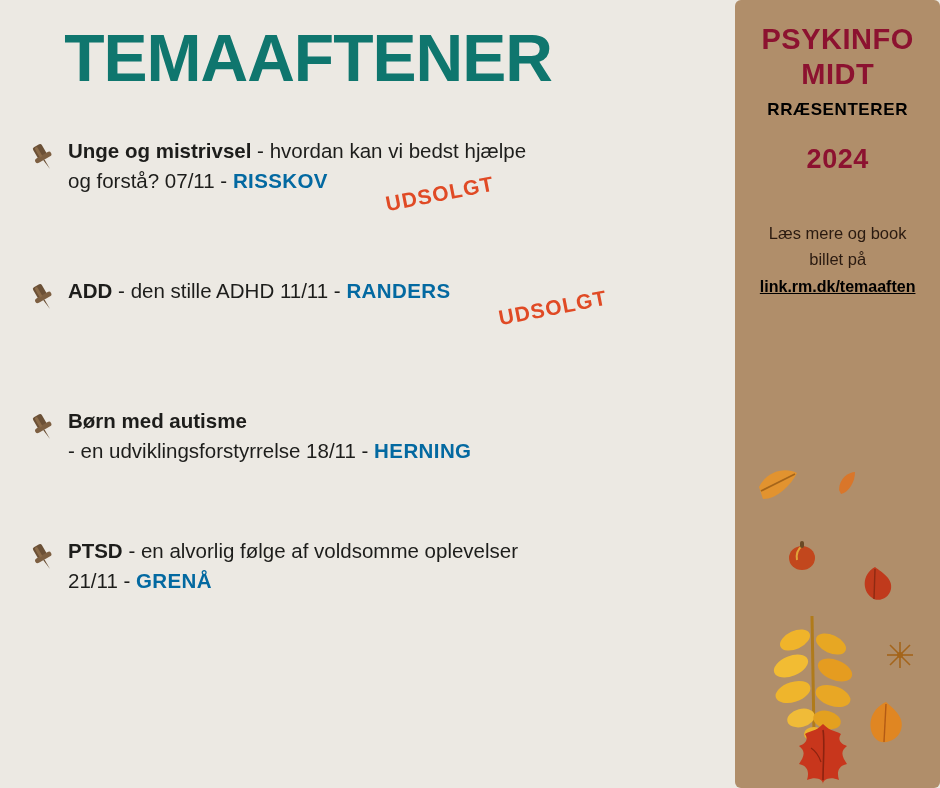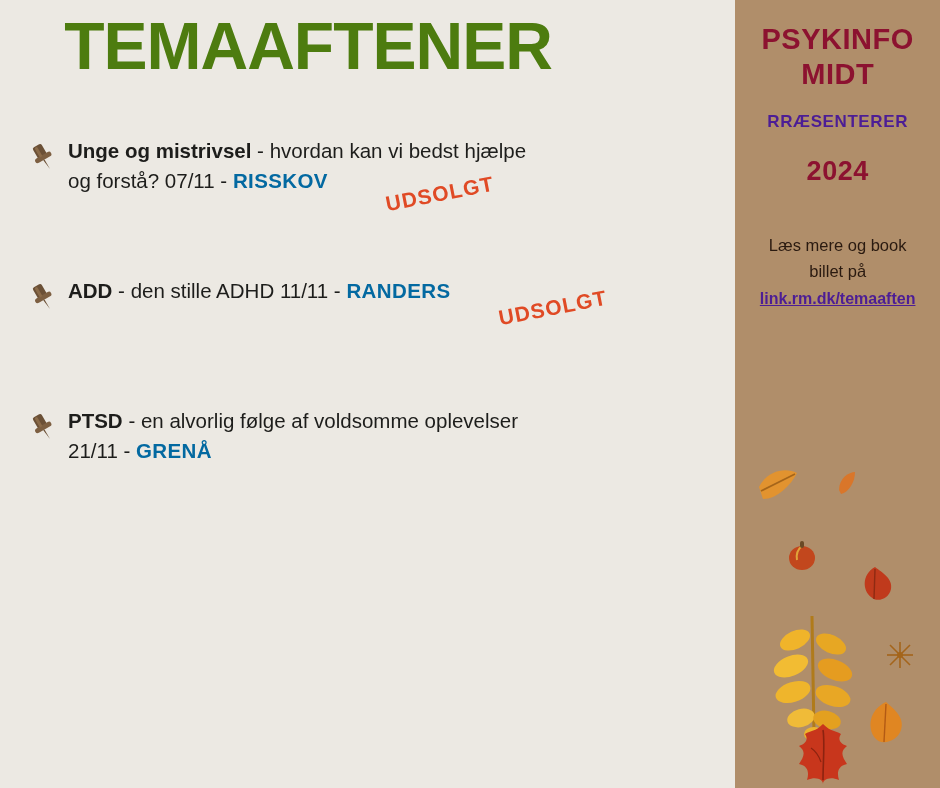--- a/index.html
+++ b/index.html
@@ -23,28 +23,28 @@
   
   .left {
     position: relative;
     width: 740px;
     height: 788px;
     background: #ece9e3;
     box-sizing: border-box;
   }
   .title {
     position: absolute;
-    top: 8px;
+    top: 20px;
     left: 0;
     width: 616px;
     text-align: center;
     font-size: 66px;
     font-weight: bold;
     letter-spacing: -1px;
-    color: #4d7c0f;
+    color: #0f766e;
     font-family: "Liberation Sans", sans-serif;
   }
   .events {
     position: absolute;
     top: 136px;
     left: 0;
     width: 740px;
   }
   .event {
     position: relative;
@@ -86,34 +86,35 @@
   .sold-1 { left: 385px; top: 46px; }
   .sold-2 { left: 498px; top: 20px; }
 
   
   .right {
     position: relative;
     width: 206px;
     height: 788px;
     background: #b08e6a;
     overflow: hidden;
+    border-radius: 6px;
   }
   .brand {
     margin-top: 22px;
     text-align: center;
     color: #8c1230;
     font-weight: bold;
     font-size: 29px;
     line-height: 35px;
     letter-spacing: 0.5px;
   }
   .presents {
-    margin-top: 20px;
-    text-align: center;
-    color: #4c1d95;
+    margin-top: 8px;
+    text-align: center;
+    color: #000000;
     font-weight: bold;
     font-size: 17px;
     letter-spacing: 0.6px;
   }
   .month {
     margin-top: 22px;
     text-align: center;
     color: #8c1230;
     font-weight: bold;
     font-size: 27px;
@@ -123,21 +124,21 @@
   .booking {
     margin-top: 44px;
     text-align: center;
     color: #2a1a10;
     font-size: 16.5px;
     line-height: 26px;
     padding: 0 12px;
   }
   .booking .link {
     display: block;
-    color: #4c1d95;
+    color: #000000;
     font-weight: bold;
     margin-top: 2px;
     font-size: 16px;
   }
   .leaf {
     position: absolute;
   }
 </style>
 </head>
 <body>
@@ -179,20 +180,38 @@
               <rect x="12" y="3" width="3" height="11" rx="1.3" fill="#8a6a48"></rect>
             </g>
           </svg>
         </span>
         <div class="evt-line">
           <span class="bold">ADD</span><span> - den stille ADHD 11/11 - </span><span class="place">RANDERS</span>
         </div>
         <span class="sold sold-2">UDSOLGT</span>
       </div>
 
+      <div class="event" style="min-height:130px;">
+        <span class="pin">
+          <svg width="30" height="30" viewBox="0 0 30 30">
+            <g transform="rotate(-30 15 15)">
+              <rect x="10" y="2" width="10" height="13" rx="2" fill="#6b5036"></rect>
+              <rect x="6" y="13" width="18" height="5" rx="2.5" fill="#7d5f41"></rect>
+              <path d="M15 18 L15 29 L13.6 18 Z" fill="#6b5036"></path>
+              <rect x="12" y="3" width="3" height="11" rx="1.3" fill="#8a6a48"></rect>
+            </g>
+          </svg>
+        </span>
+        <div class="evt-line">
+          <span class="bold">Børn med autisme</span>
+        </div>
+        <div class="evt-line">
+          <span> - en udviklingsforstyrrelse 18/11 - </span><span class="place">HERNING</span>
+        </div>
+      </div>
 
       <div class="event" style="min-height:130px;">
         <span class="pin">
           <svg width="30" height="30" viewBox="0 0 30 30">
             <g transform="rotate(-30 15 15)">
               <rect x="10" y="2" width="10" height="13" rx="2" fill="#6b5036"></rect>
               <rect x="6" y="13" width="18" height="5" rx="2.5" fill="#7d5f41"></rect>
               <path d="M15 18 L15 29 L13.6 18 Z" fill="#6b5036"></path>
               <rect x="12" y="3" width="3" height="11" rx="1.3" fill="#8a6a48"></rect>
             </g>

